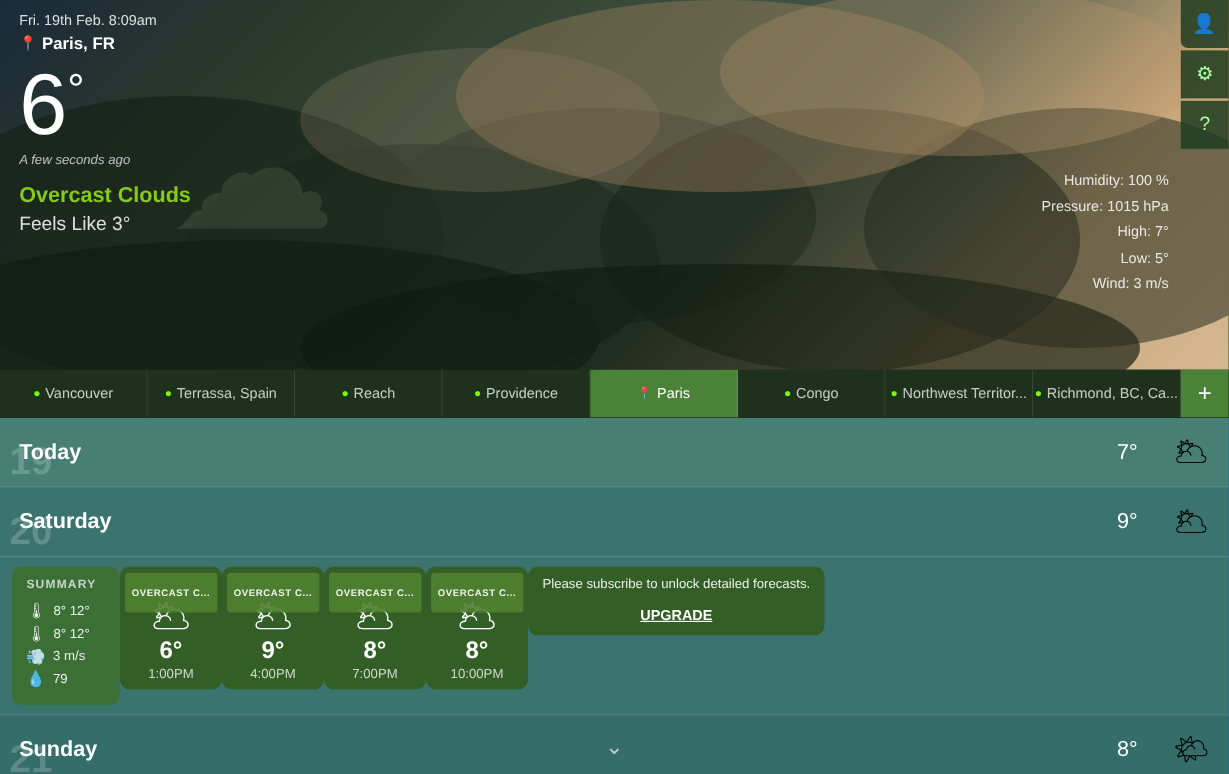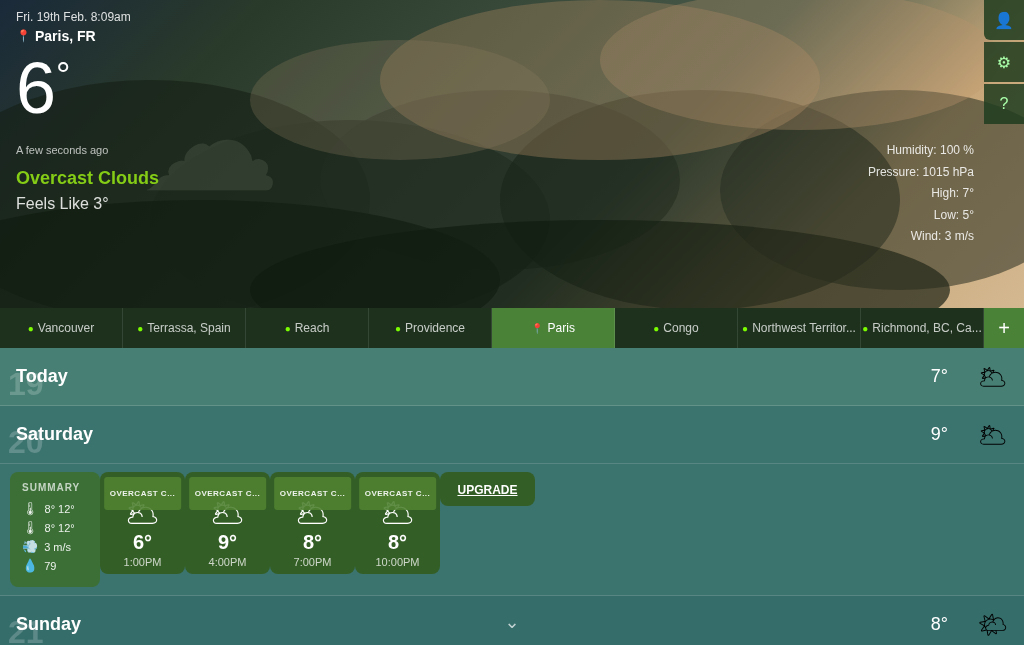--- a/index.html
+++ b/index.html
@@ -90,22 +90,23 @@
     }
     .temp-degree {
       font-size: 36px;
       vertical-align: super;
       font-weight: 300;
     }
 
     .updated-text {
       font-size: 11px;
       color: rgba(255,255,255,0.7);
-      margin-top: 20px;
+      margin-top: 4px;
       margin-bottom: 12px;
+      font-style: italic;
     }
 
     .condition-text {
       font-size: 18px;
       font-weight: 700;
       color: #84cc16;
       margin-bottom: 6px;
     }
     .feels-like {
       font-size: 16px;
@@ -500,20 +501,21 @@
       </div>
 
       <div class="hourly-card">
         <div class="hourly-badge">OVERCAST C...</div>
         <div class="hourly-cloud-icon">🌥</div>
         <div class="hourly-temp">8°</div>
         <div class="hourly-time">10:00PM</div>
       </div>
 
       <div class="pro-card">
+        <div class="pro-text">Please subscribe to unlock detailed forecasts.</div>
         <span class="upgrade-link">UPGRADE</span>
       </div>
 
     </div>
   </div>
 
   <div class="forecast-row sunday">
     <span class="forecast-day-number">21</span>
     <span class="forecast-day-label">Sunday</span>
     <span class="forecast-temp">8°</span>

